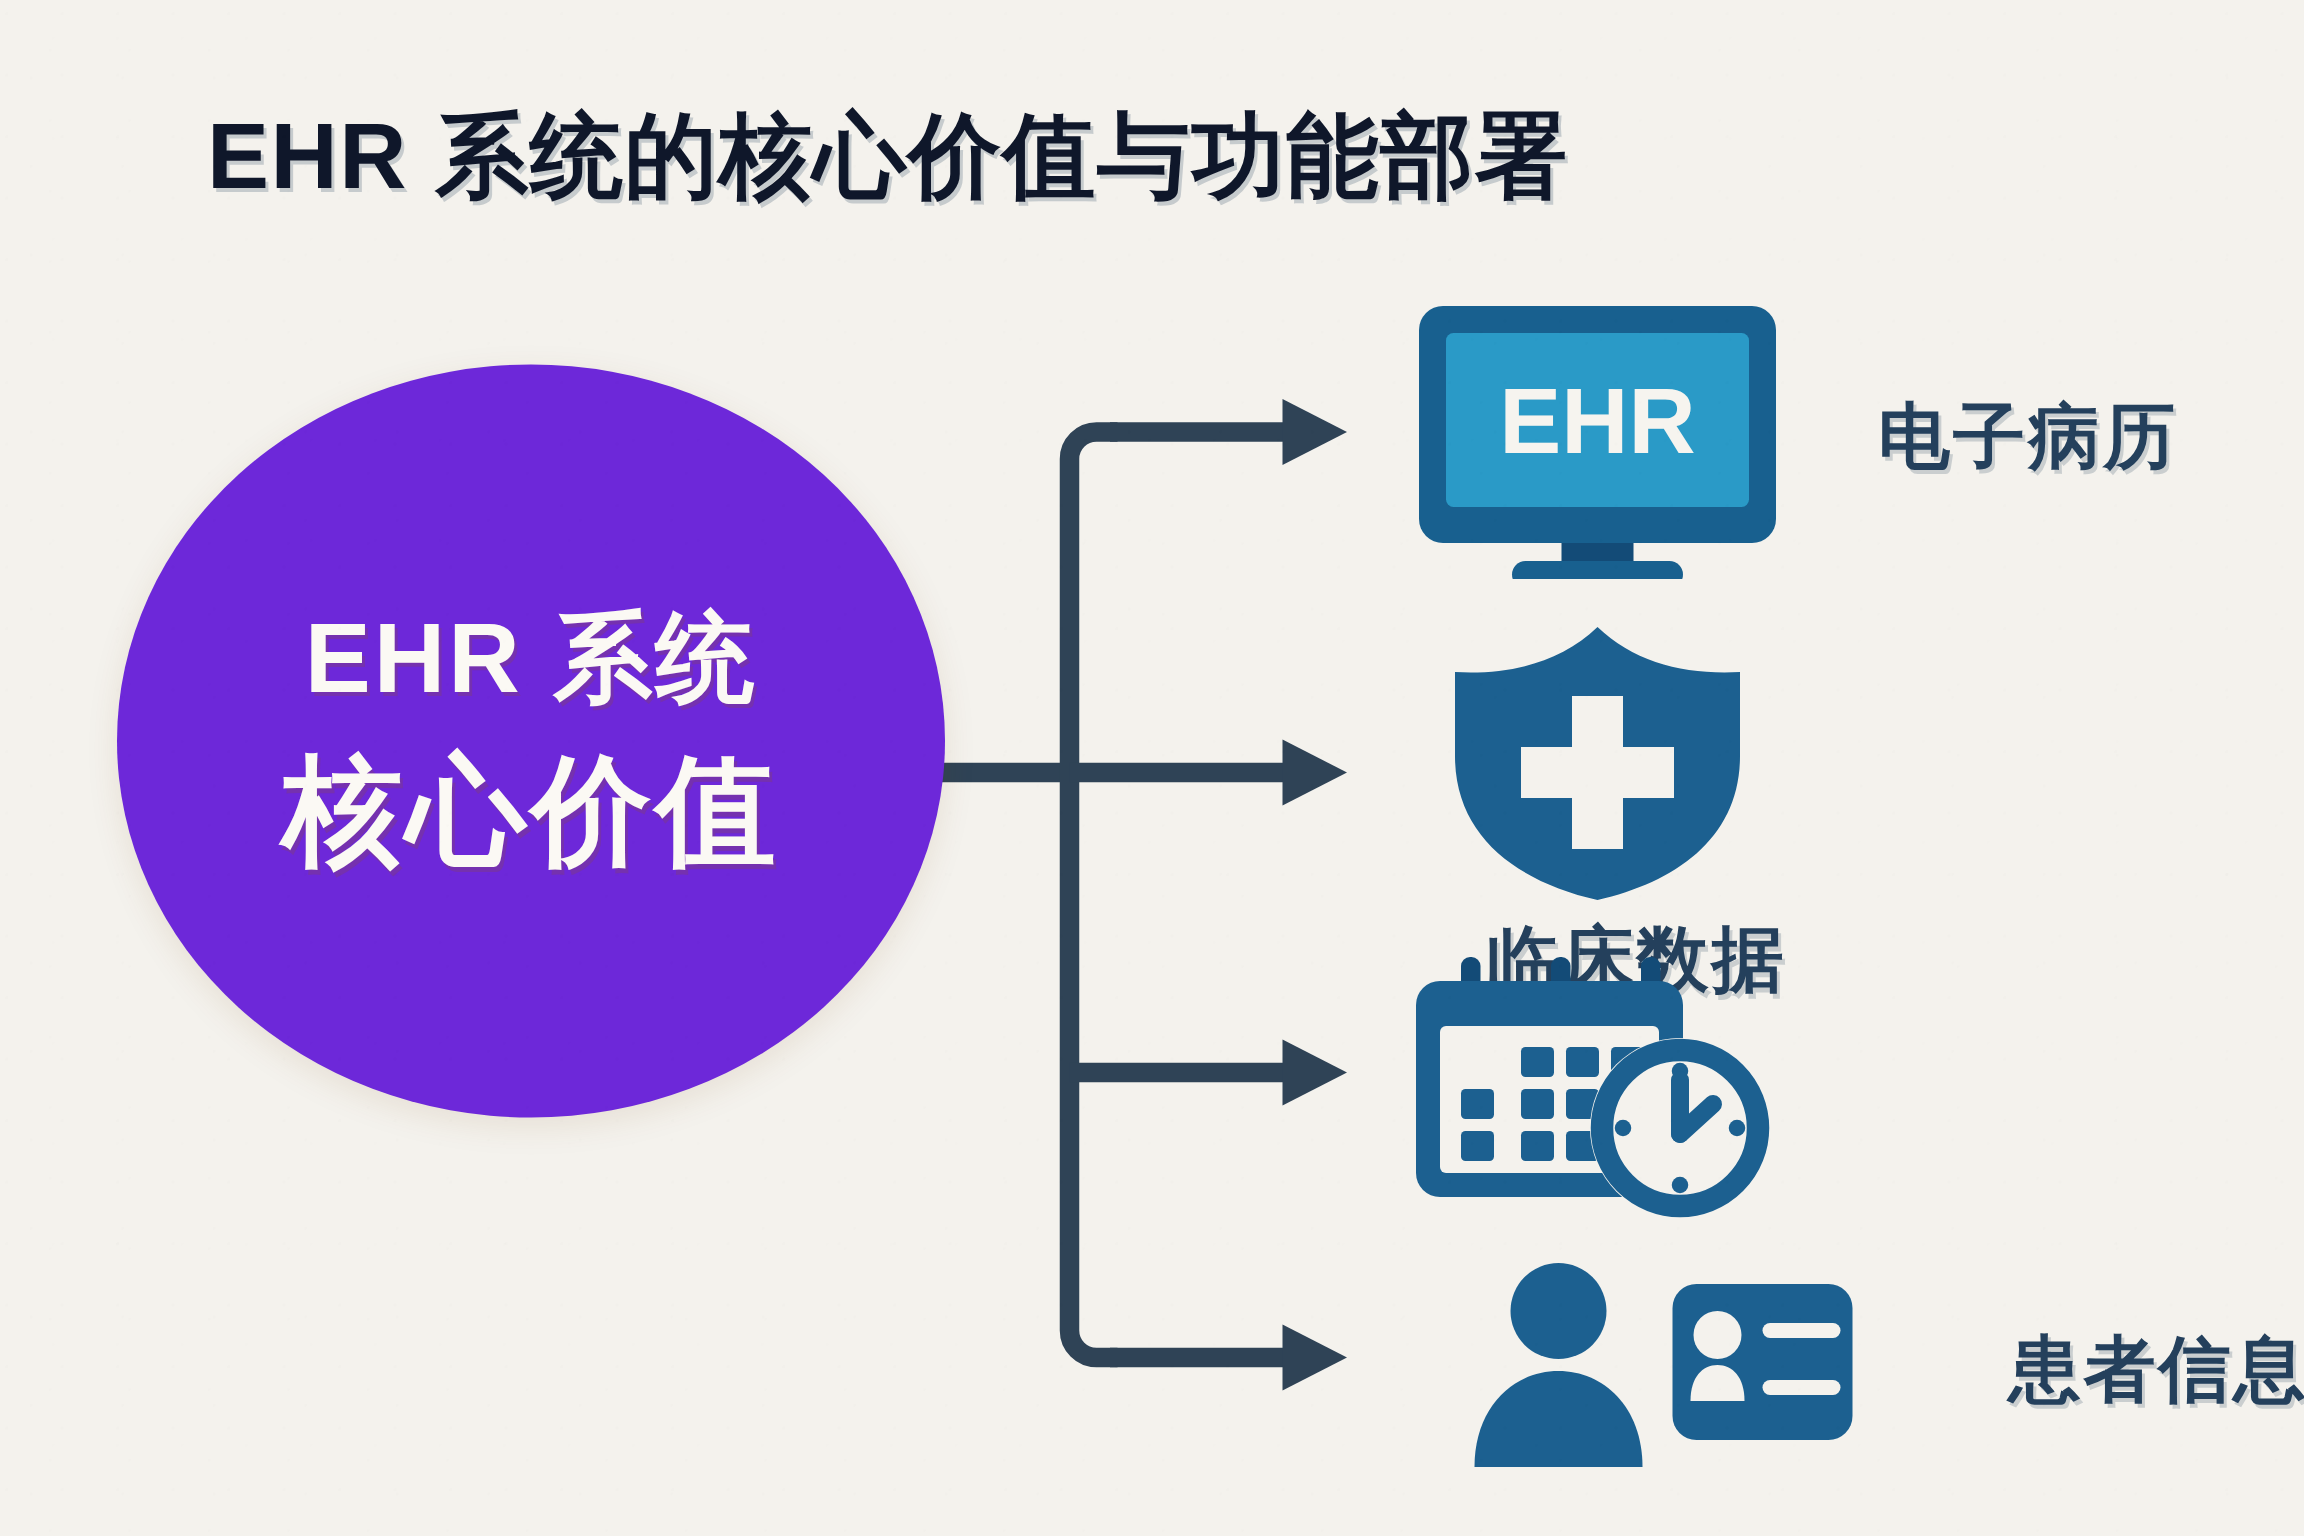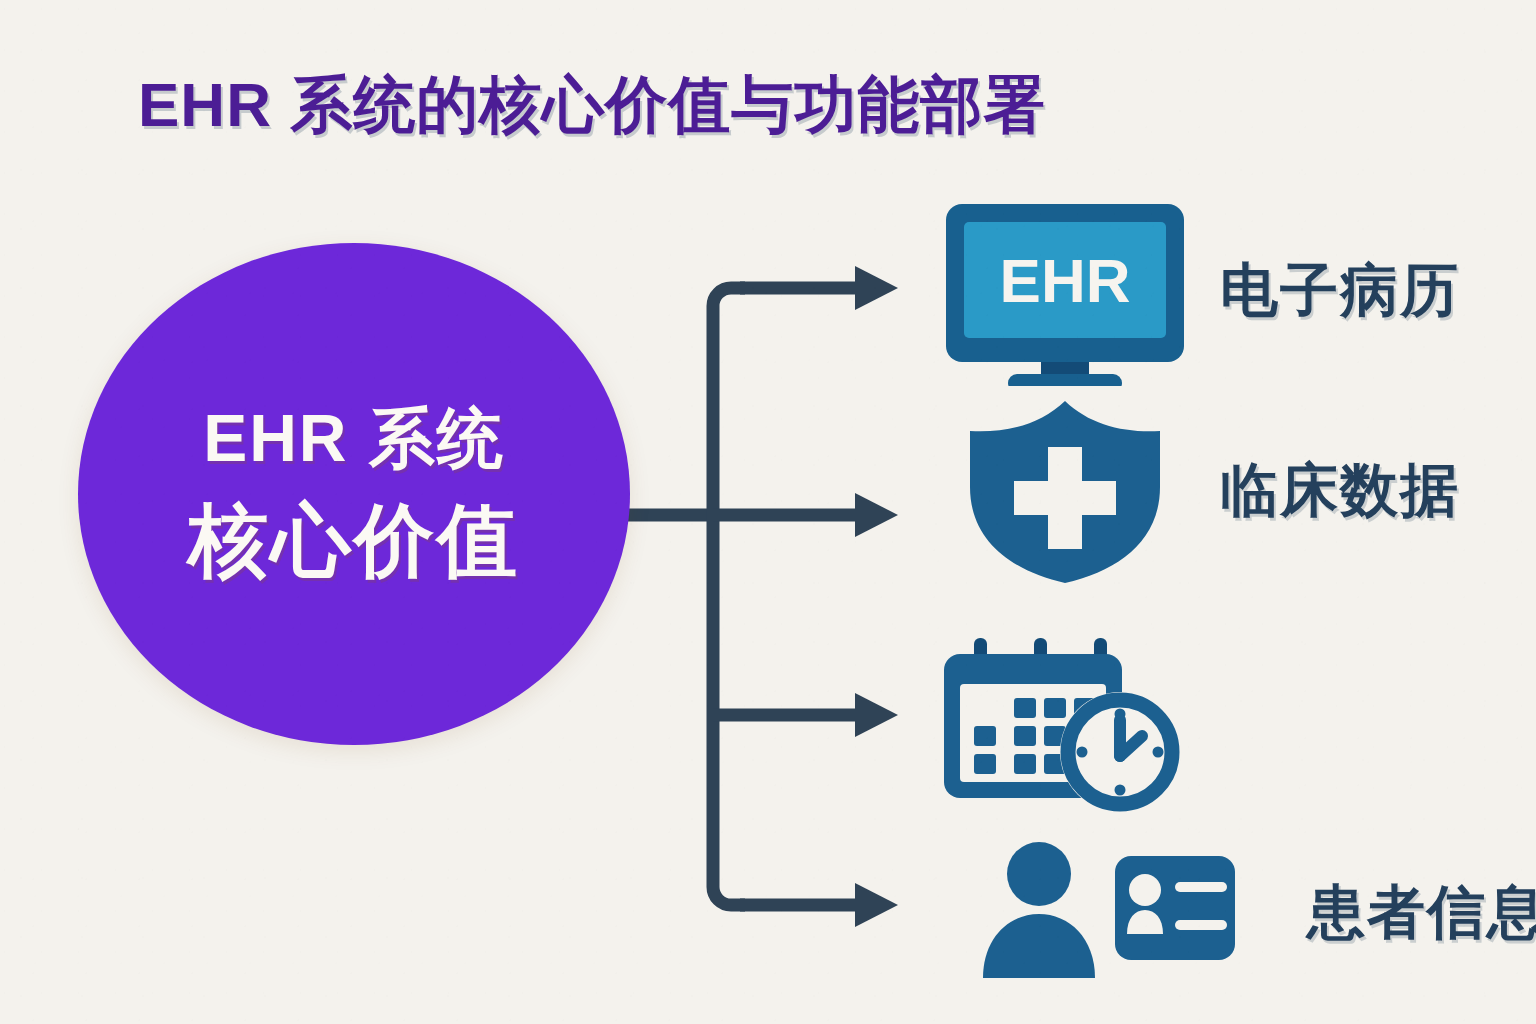--- a/index.html
+++ b/index.html
@@ -32,21 +32,21 @@
 
   
   #page-title {
     position: absolute;
     left: 138px;
     top: 72px;
     width: 1260px;
     font-size: 62px;
     font-weight: 700;
     letter-spacing: 1px;
-    color: #4c1d95;
+    color: #0f172a;
     line-height: 1.05;
     white-space: nowrap;
     text-shadow: 2px 3px 0 rgba(36,64,92,.22);
   }
 
   
   #hub {
     position: absolute;
     left: 78px;
     top: 243px;
@@ -85,31 +85,31 @@
     align-items: center;
     z-index: 6;
   }
   .node .icon-box {
     width: 270px;
     display: flex;
     align-items: center;
     justify-content: flex-end;
   }
   .node .node-label {
-    font-size: 58px;
+    font-size: 48px;
     font-weight: 700;
     color: #24405c;
     letter-spacing: 2px;
     white-space: nowrap;
     text-shadow: 2px 3px 0 rgba(36,64,92,.20);
-    margin-left: 20px;
+    margin-left: 52px;
   }
 
   #node-0 { left: 930px; top: 196px; }
-  #node-1 { left: 930px; top: 391px; }
+  #node-1 { left: 930px; top: 408px; flex-direction: column; }
   #node-2 { left: 930px; top: 632px; }
   #node-3 { left: 969px; top: 838px; gap: 48px; }
 </style>
 </head>
 <body>
 
 <div id="page-title">EHR 系统的核心价值与功能部署</div>
 
 <div id="hub">
   <div class="hub-line hub-line-1">EHR 系统</div>

